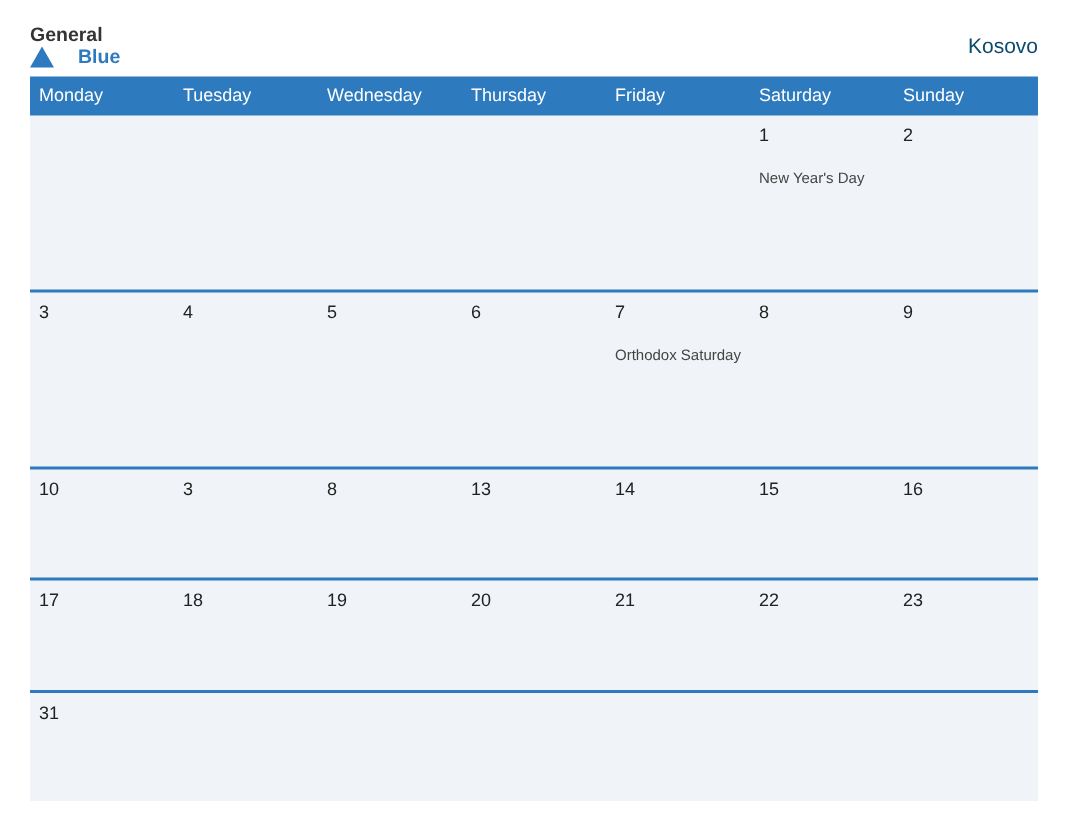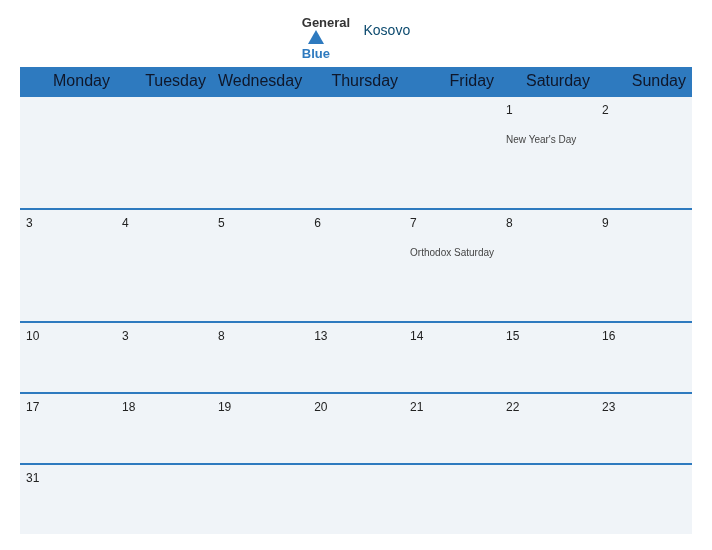--- a/index.html
+++ b/index.html
@@ -9,42 +9,41 @@
       background: #fff;
       font-family: Arial, sans-serif;
       display: flex;
       flex-direction: column;
       padding: 16px 20px;
     }
 
     .header {
       display: flex;
       align-items: flex-start;
-      justify-content: center;
+      justify-content: space-between;
       margin-bottom: 6px;
     }
 
     .logo {
       display: flex;
       flex-direction: column;
       align-items: flex-start;
     }
 
     .logo-general {
       font-size: 13px;
       font-weight: bold;
       color: #333;
       line-height: 1.1;
     }
 
     .logo-blue-row {
       display: flex;
       align-items: center;
-      gap: 2px;
-      flex-direction: column;
+      gap: 16px;
     }
 
     .logo-triangle {
       width: 0;
       height: 0;
       border-left: 8px solid transparent;
       border-right: 8px solid transparent;
       border-bottom: 14px solid #2e7abf;
     }
 
@@ -72,25 +71,25 @@
     }
 
     .calendar-table {
       width: 100%;
       border-collapse: collapse;
       flex: 1;
     }
 
     .calendar-table thead tr th {
       background-color: #2e7abf;
-      color: #0f172a;
-      font-size: 16px;
+      color: #ffffff;
+      font-size: 12px;
       font-weight: normal;
       padding: 5px 6px;
-      text-align: right;
+      text-align: left;
       border: none;
     }
 
     .calendar-table tbody tr {
       border-top: 2px solid #2e7abf;
     }
 
     .calendar-table tbody tr td {
       background-color: #f0f4f8;
       vertical-align: top;

